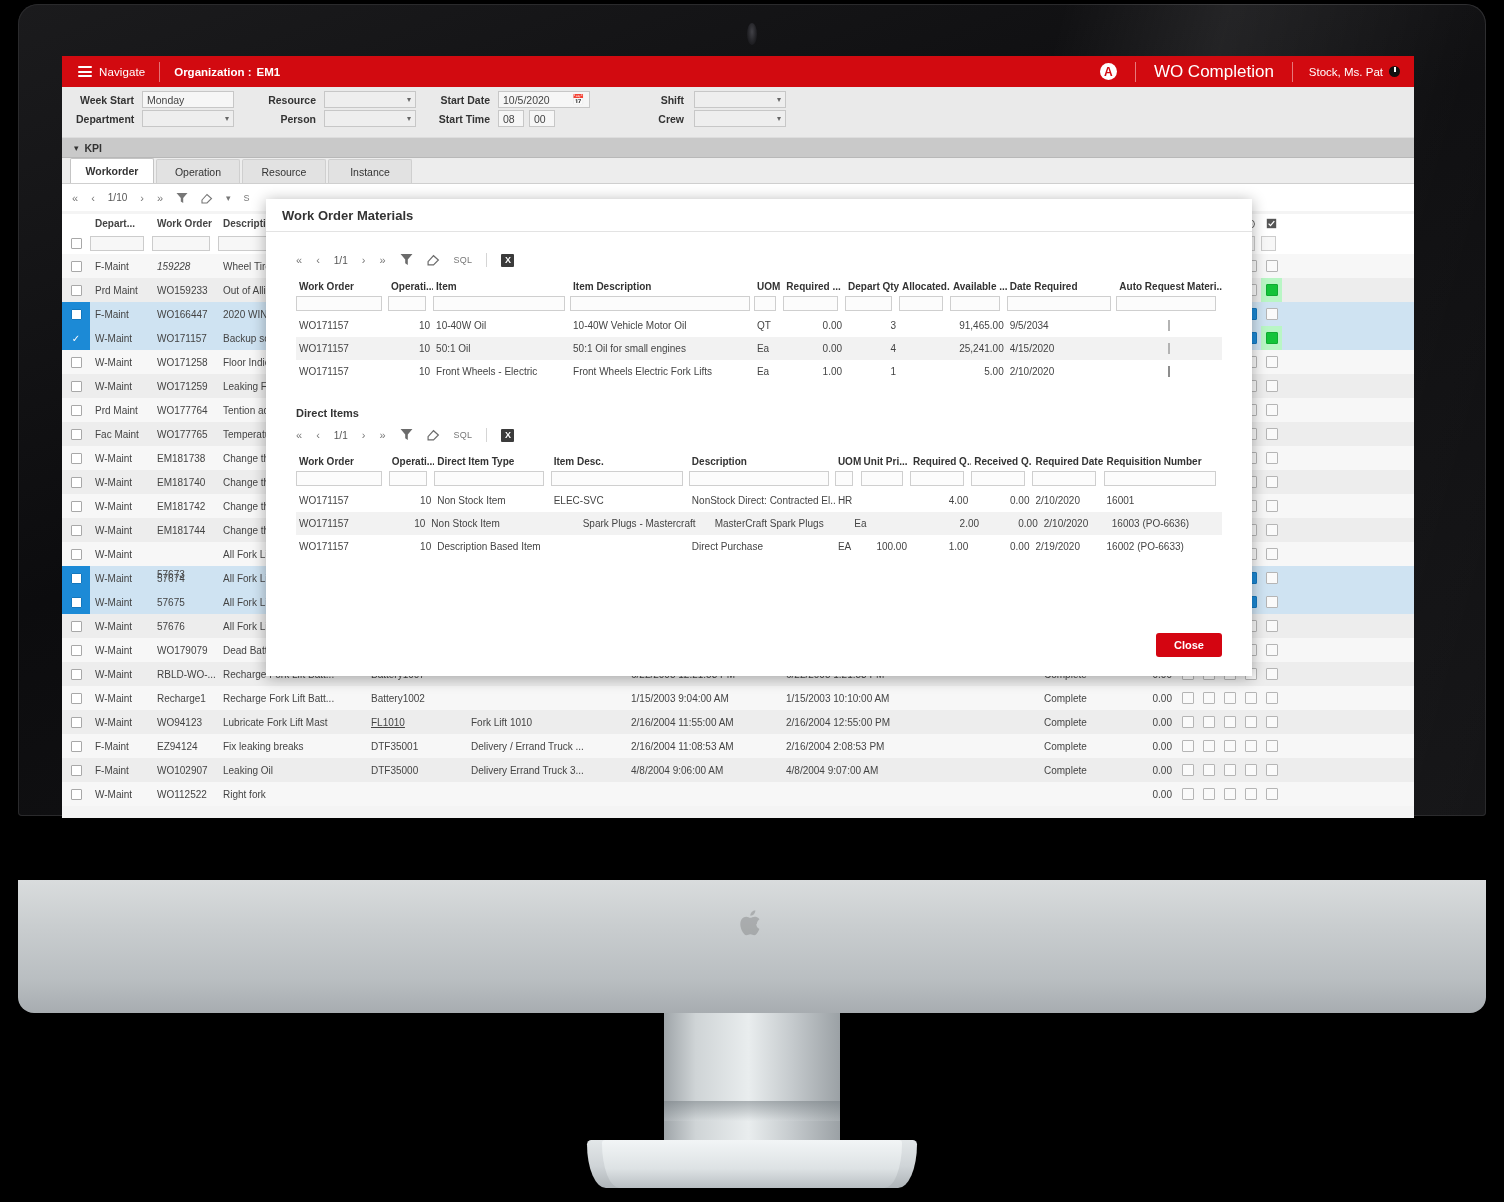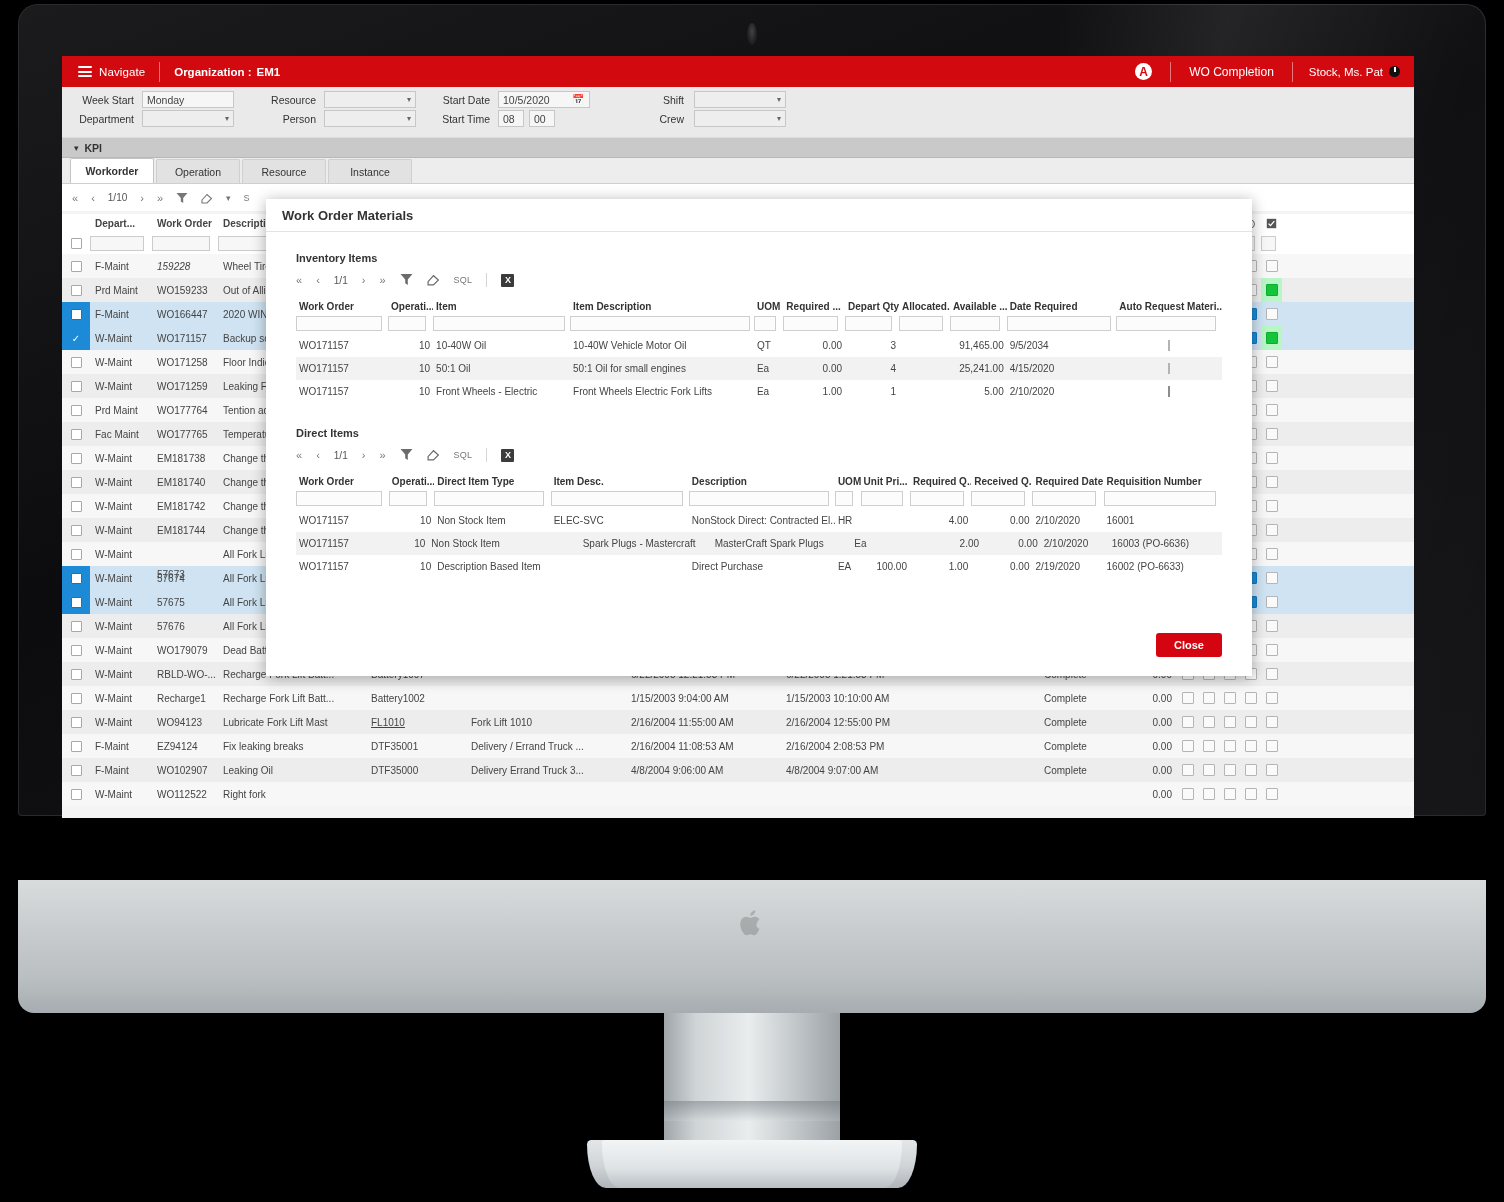--- a/index.html
+++ b/index.html
@@ -90,32 +90,32 @@
   .hamburger i { display:block; height:2px; background:#fff; border-radius:1px; }
   .nav-label { font-weight:400; letter-spacing:.1px; }
   .topdiv { width:1px; height:20px; background:rgba(255,255,255,.42); margin:0 14px; }
   .org { font-weight:bold; }
   .top-right { margin-left:auto; display:flex; align-items:center; height:100%; }
   .brandmark {
     width:17px; height:17px; border-radius:50%; background:#fff;
     display:flex; align-items:center; justify-content:center; margin-right:0;
   }
   .brandmark span { color:#d20a10; font-size:12px; font-weight:bold; line-height:1; }
-  .topbtn { padding:0 18px; height:100%; display:flex; align-items:center; font-size:12px;}
+  .topbtn { padding:0 18px; height:100%; display:flex; align-items:center; font-size:17px;}
   .vsep { width:1px; height:20px; background:rgba(255,255,255,.45); }
   .userbtn { padding:0 14px 0 16px; height:100%; display:flex; align-items:center; gap:6px; font-size:11.5px;}
   .power { width:11px; height:11px; border-radius:50%; background:#111; display:inline-block;
            position:relative; }
   .power:after { content:""; position:absolute; left:4.5px; top:1px; width:2px; height:5px; background:#fff;}
 
   
   .filters { background:#eaeaea; padding:8px 0 10px 0; border-bottom:1px solid #ddd;
              position:relative; height:51px; }
   .fgrp { position:absolute; display:flex; align-items:center; font-size:10.5px; color:#333; }
-  .flabel { font-weight:normal; text-align:right; }
+  .flabel { font-weight:bold; text-align:right; }
   .fld {
     background:#f6f6f6; border:1px solid #c7c7c7; height:17px; font-size:10.5px;
     color:#444; padding:0 4px; display:flex; align-items:center;
   }
   .fld.sel { background:#eeeeee; justify-content:space-between; }
   .caret { font-size:8px; color:#666; margin-left:4px; }
   .cal { font-size:10px; color:#555; margin-left:auto; }
 
   .kpi {
     height:20px; background:#c9c9c9; display:flex; align-items:center;
@@ -1098,21 +1098,20 @@
 
         <div class="overlay">
           <div class="modal">
 
             <div class="modal-head">
               <span>Work Order Materials</span>
             </div>
 
             <div class="modal-body">
 
-              <div class="sect-title">Inventory Items</div>
               <div class="mtoolbar">
                 <span>«</span>
                 <span>‹</span>
                 <span class="pgn">1/1</span>
                 <span>›</span>
                 <span>»</span>
                 <span>
                   <svg width="13" height="13" viewBox="0 0 12 12">
                       <polygon points="0.5,1 11.5,1 7.2,6 7.2,11 4.8,9.4 4.8,6" fill="#6b6b6b"></polygon>
                     </svg>

